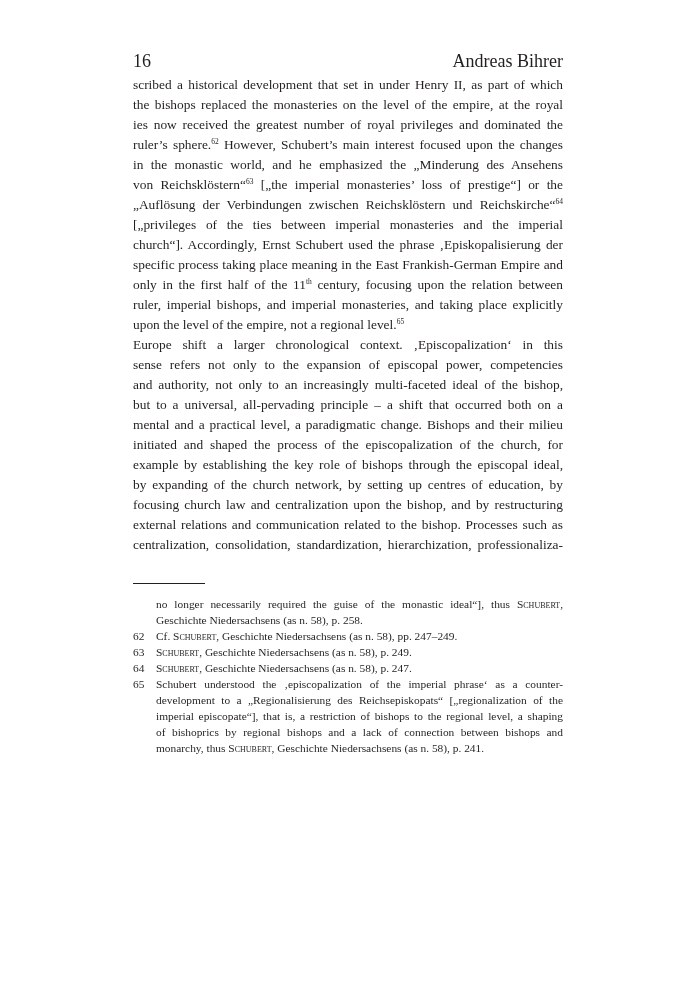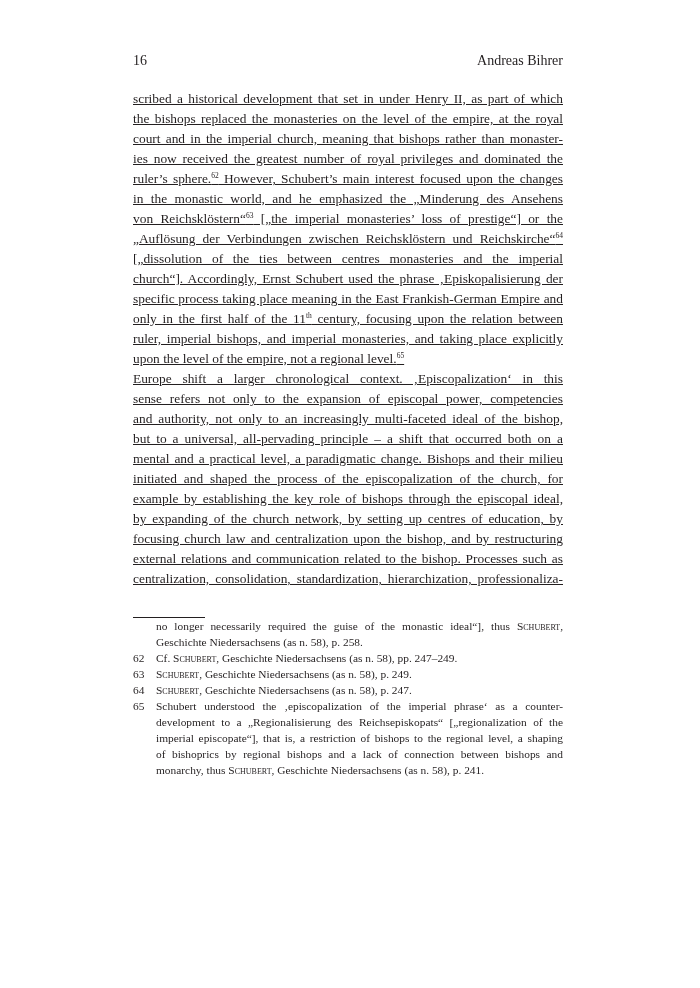--- a/index.html
+++ b/index.html
@@ -2,54 +2,53 @@
 <html><head>
 <meta charset="utf-8">
 <style>
   html, body { margin: 0; padding: 0; background: #ffffff; }
   body { width: 700px; height: 988px; position: relative; overflow: hidden; }
   .page {
     position: absolute; left: 133px; top: 52px; width: 430px;
     font-family: "Liberation Serif", "DejaVu Serif", serif;
     color: #231f20;
   }
-  .running-head { position: relative; height: 22px; font-size: 14px; line-height: 18px; }
+  .running-head { position: relative; height: 22px; font-size: 18px; line-height: 18px; }
   .page-number { position: absolute; left: 0; top: 0; }
   .running-title { position: absolute; left: 0; right: 0; top: 0; text-align: right; }
-  .body-text { margin-top: 15px; font-size: 13.4px; line-height: 20px; text-decoration: underline; }
+  .body-text { margin-top: 1px; font-size: 13.4px; line-height: 20px; }
   .line { display: block; white-space: nowrap; text-align: justify; text-align-last: justify; height: 20px; }
   .line.last { text-align-last: left; }
   .line.indent { padding-left: 11px; }
   sup { font-size: 7.5px; line-height: 0; vertical-align: 5px; }
   .footnote-rule { margin-top: 28px; width: 72px; border-top: 1px solid #231f20; height: 0; }
-  .footnotes { margin-top: 0; font-size: 11.4px; line-height: 16px; }
+  .footnotes { margin-top: 12px; font-size: 11.4px; line-height: 16px; }
   .fn { position: relative; padding-left: 23px; }
   .fn-num { position: absolute; left: 0; top: 0; }
   .fn .line { height: 16px; }
   .sc { font-variant: small-caps; }
 </style>
 </head>
 <body>
 
 <div class="page">
   <div class="running-head">
     <span class="page-number">16</span>
     <span class="running-title">Andreas Bihrer</span>
   </div>
 
   <div class="body-text" id="body-text">
       <span class="line">scribed a historical development that set in under Henry II, as part of which</span>
       <span class="line">the bishops replaced the monasteries on the level of the empire, at the royal</span>
-      <span class="line">court and in the imperial church, meaning that bishops rather than monaster-</span>
       <span class="line">ies now received the greatest number of royal privileges and dominated the</span>
       <span class="line"><span>ruler’s sphere.</span><sup>62</sup><span> However, Schubert’s main interest focused upon the changes</span></span>
       <span class="line">in the monastic world, and he emphasized the „Minderung des Ansehens</span>
       <span class="line"><span>von Reichsklöstern“</span><sup>63</sup><span> [„the imperial monasteries’ loss of prestige“] or the</span></span>
       <span class="line"><span>„Auflösung der Verbindungen zwischen Reichsklöstern und Reichskirche“</span><sup>64</sup><span></span></span>
-      <span class="line">[„dissolution of the ties between centres monasteries and the imperial</span>
+      <span class="line">[„privileges of the ties between imperial monasteries and the imperial</span>
       <span class="line">church“]. Accordingly, Ernst Schubert used the phrase ‚Episkopalisierung der</span>
       <span class="line">specific process taking place meaning in the East Frankish-German Empire and</span>
       <span class="line"><span>only in the first half of the 11</span><sup>th</sup><span> century, focusing upon the relation between</span></span>
       <span class="line">ruler, imperial bishops, and imperial monasteries, and taking place explicitly</span>
       <span class="line last"><span>upon the level of the empire, not a regional level.</span><sup>65</sup><span></span></span>
       <span class="line">Europe shift a larger chronological context. ‚Episcopalization‘ in this</span>
       <span class="line">sense refers not only to the expansion of episcopal power, competencies</span>
       <span class="line">and authority, not only to an increasingly multi-faceted ideal of the bishop,</span>
       <span class="line">but to a universal, all-pervading principle – a shift that occurred both on a</span>
       <span class="line">mental and a practical level, a paradigmatic change. Bishops and their milieu</span>

